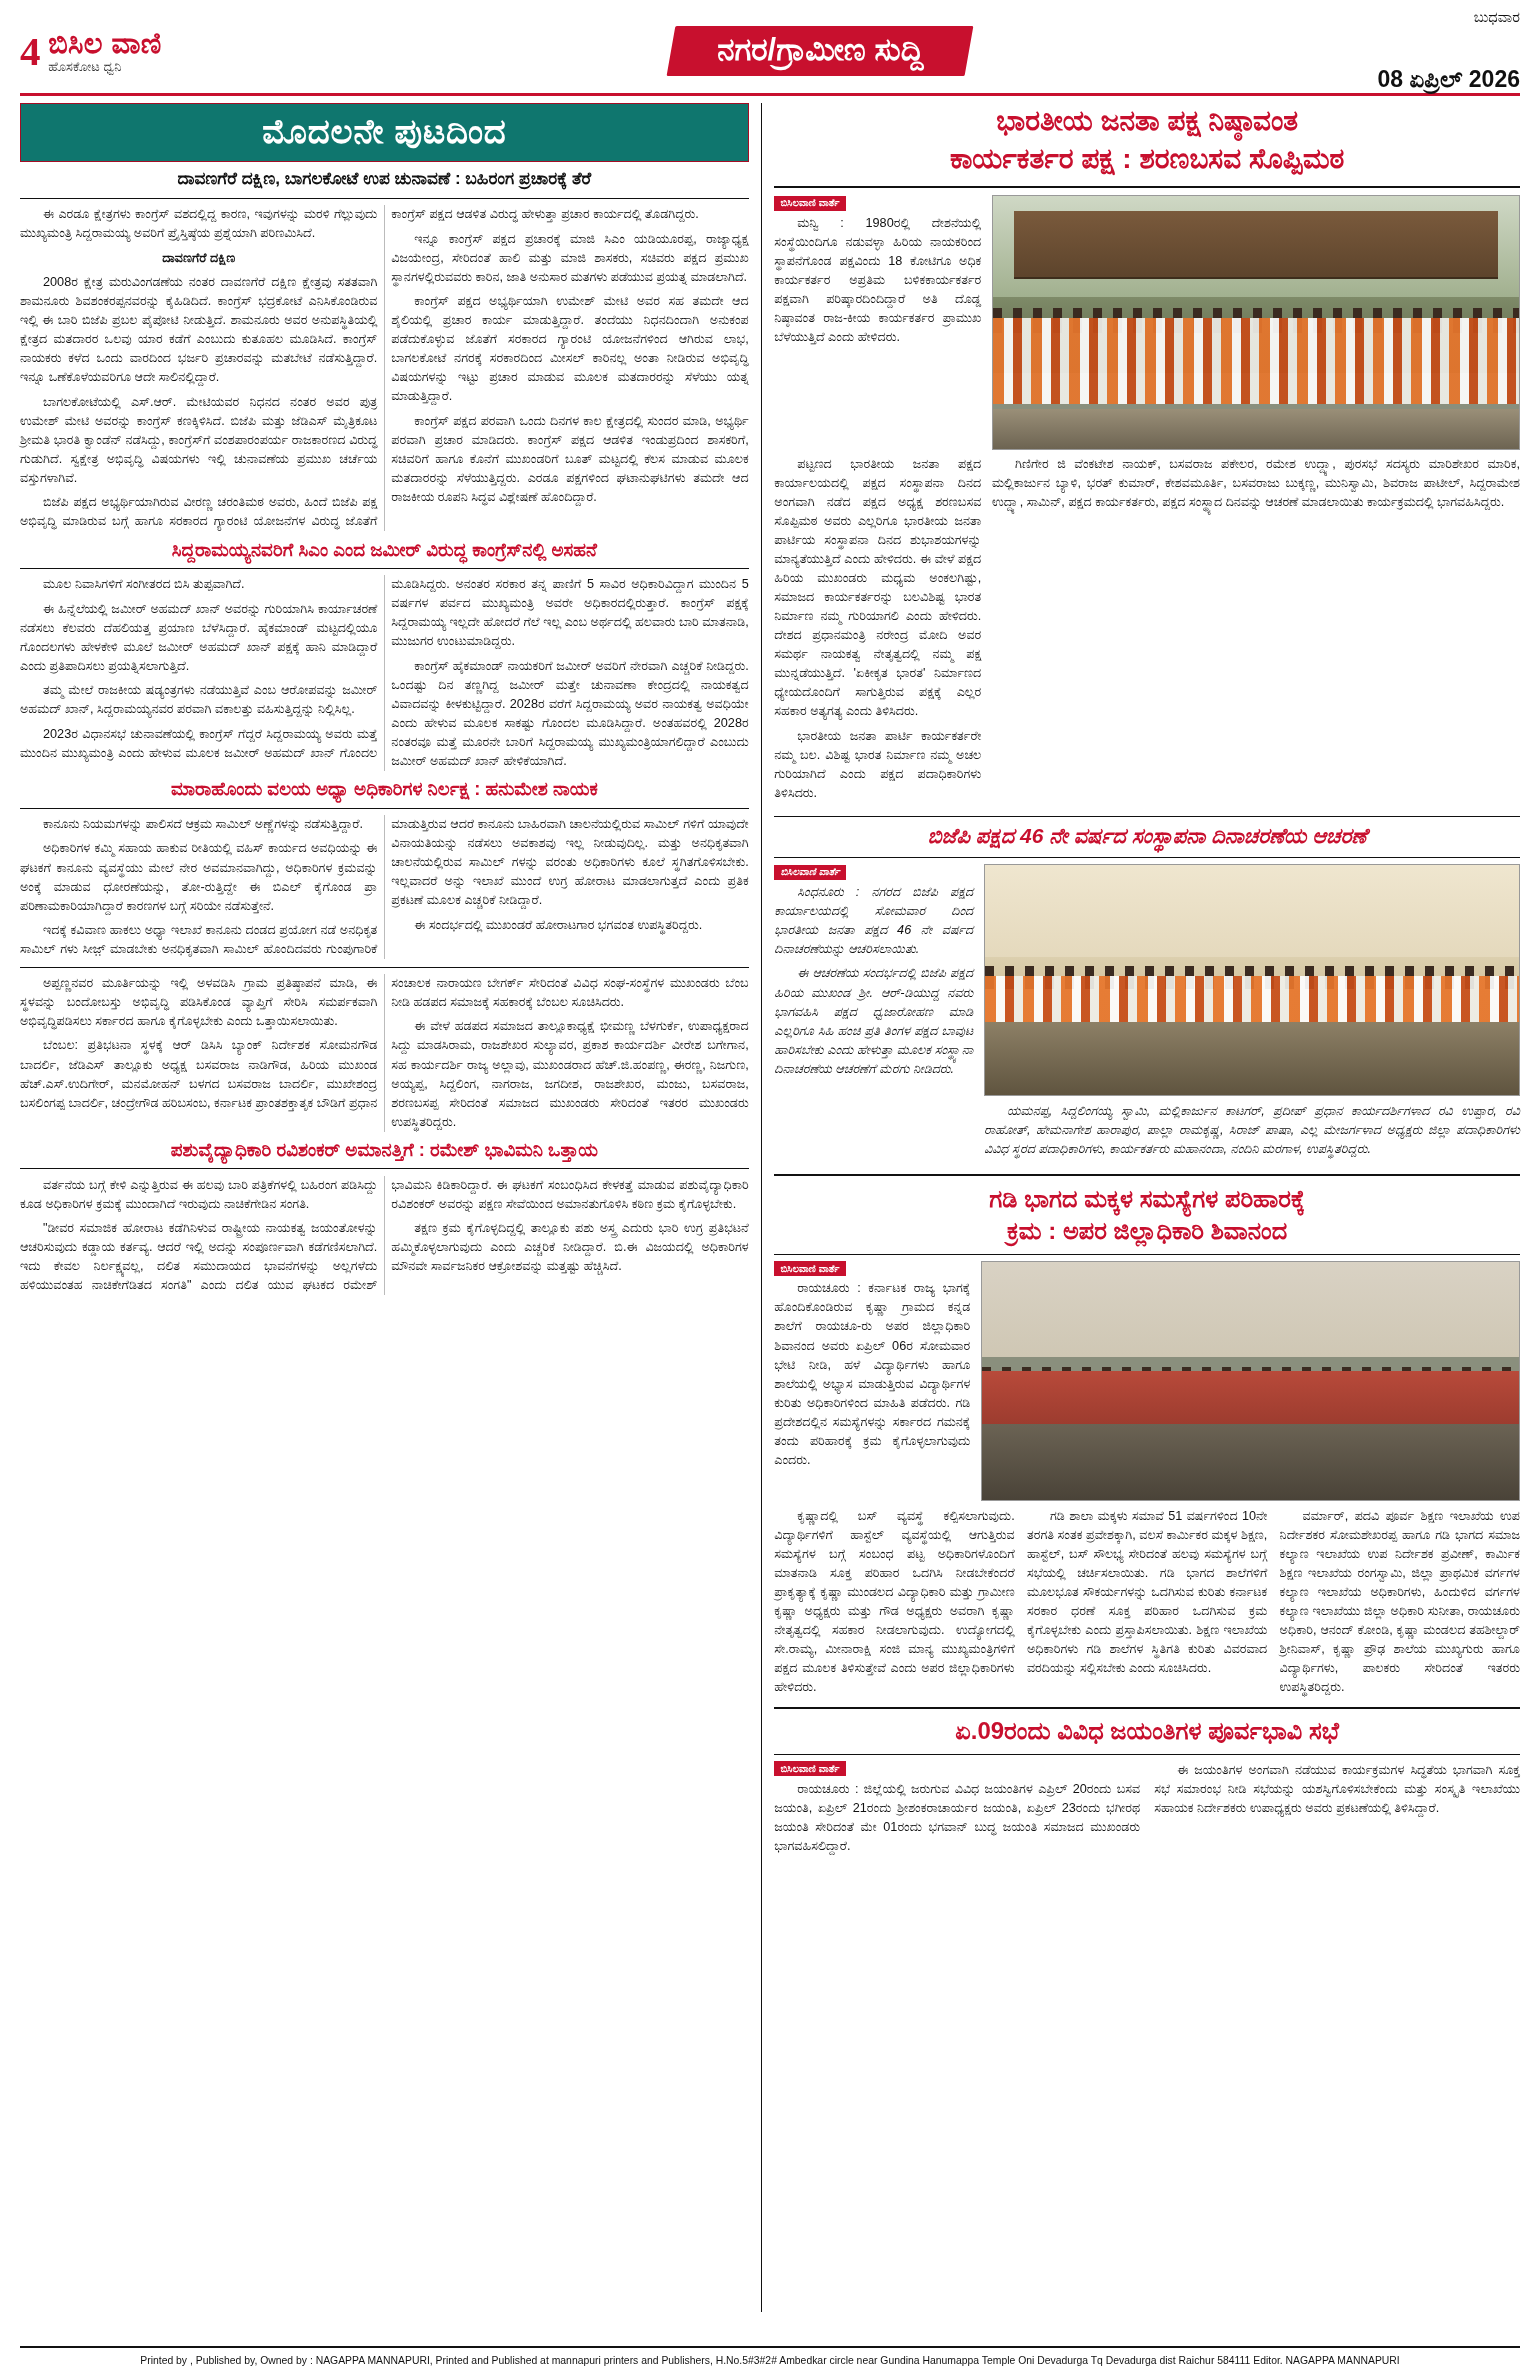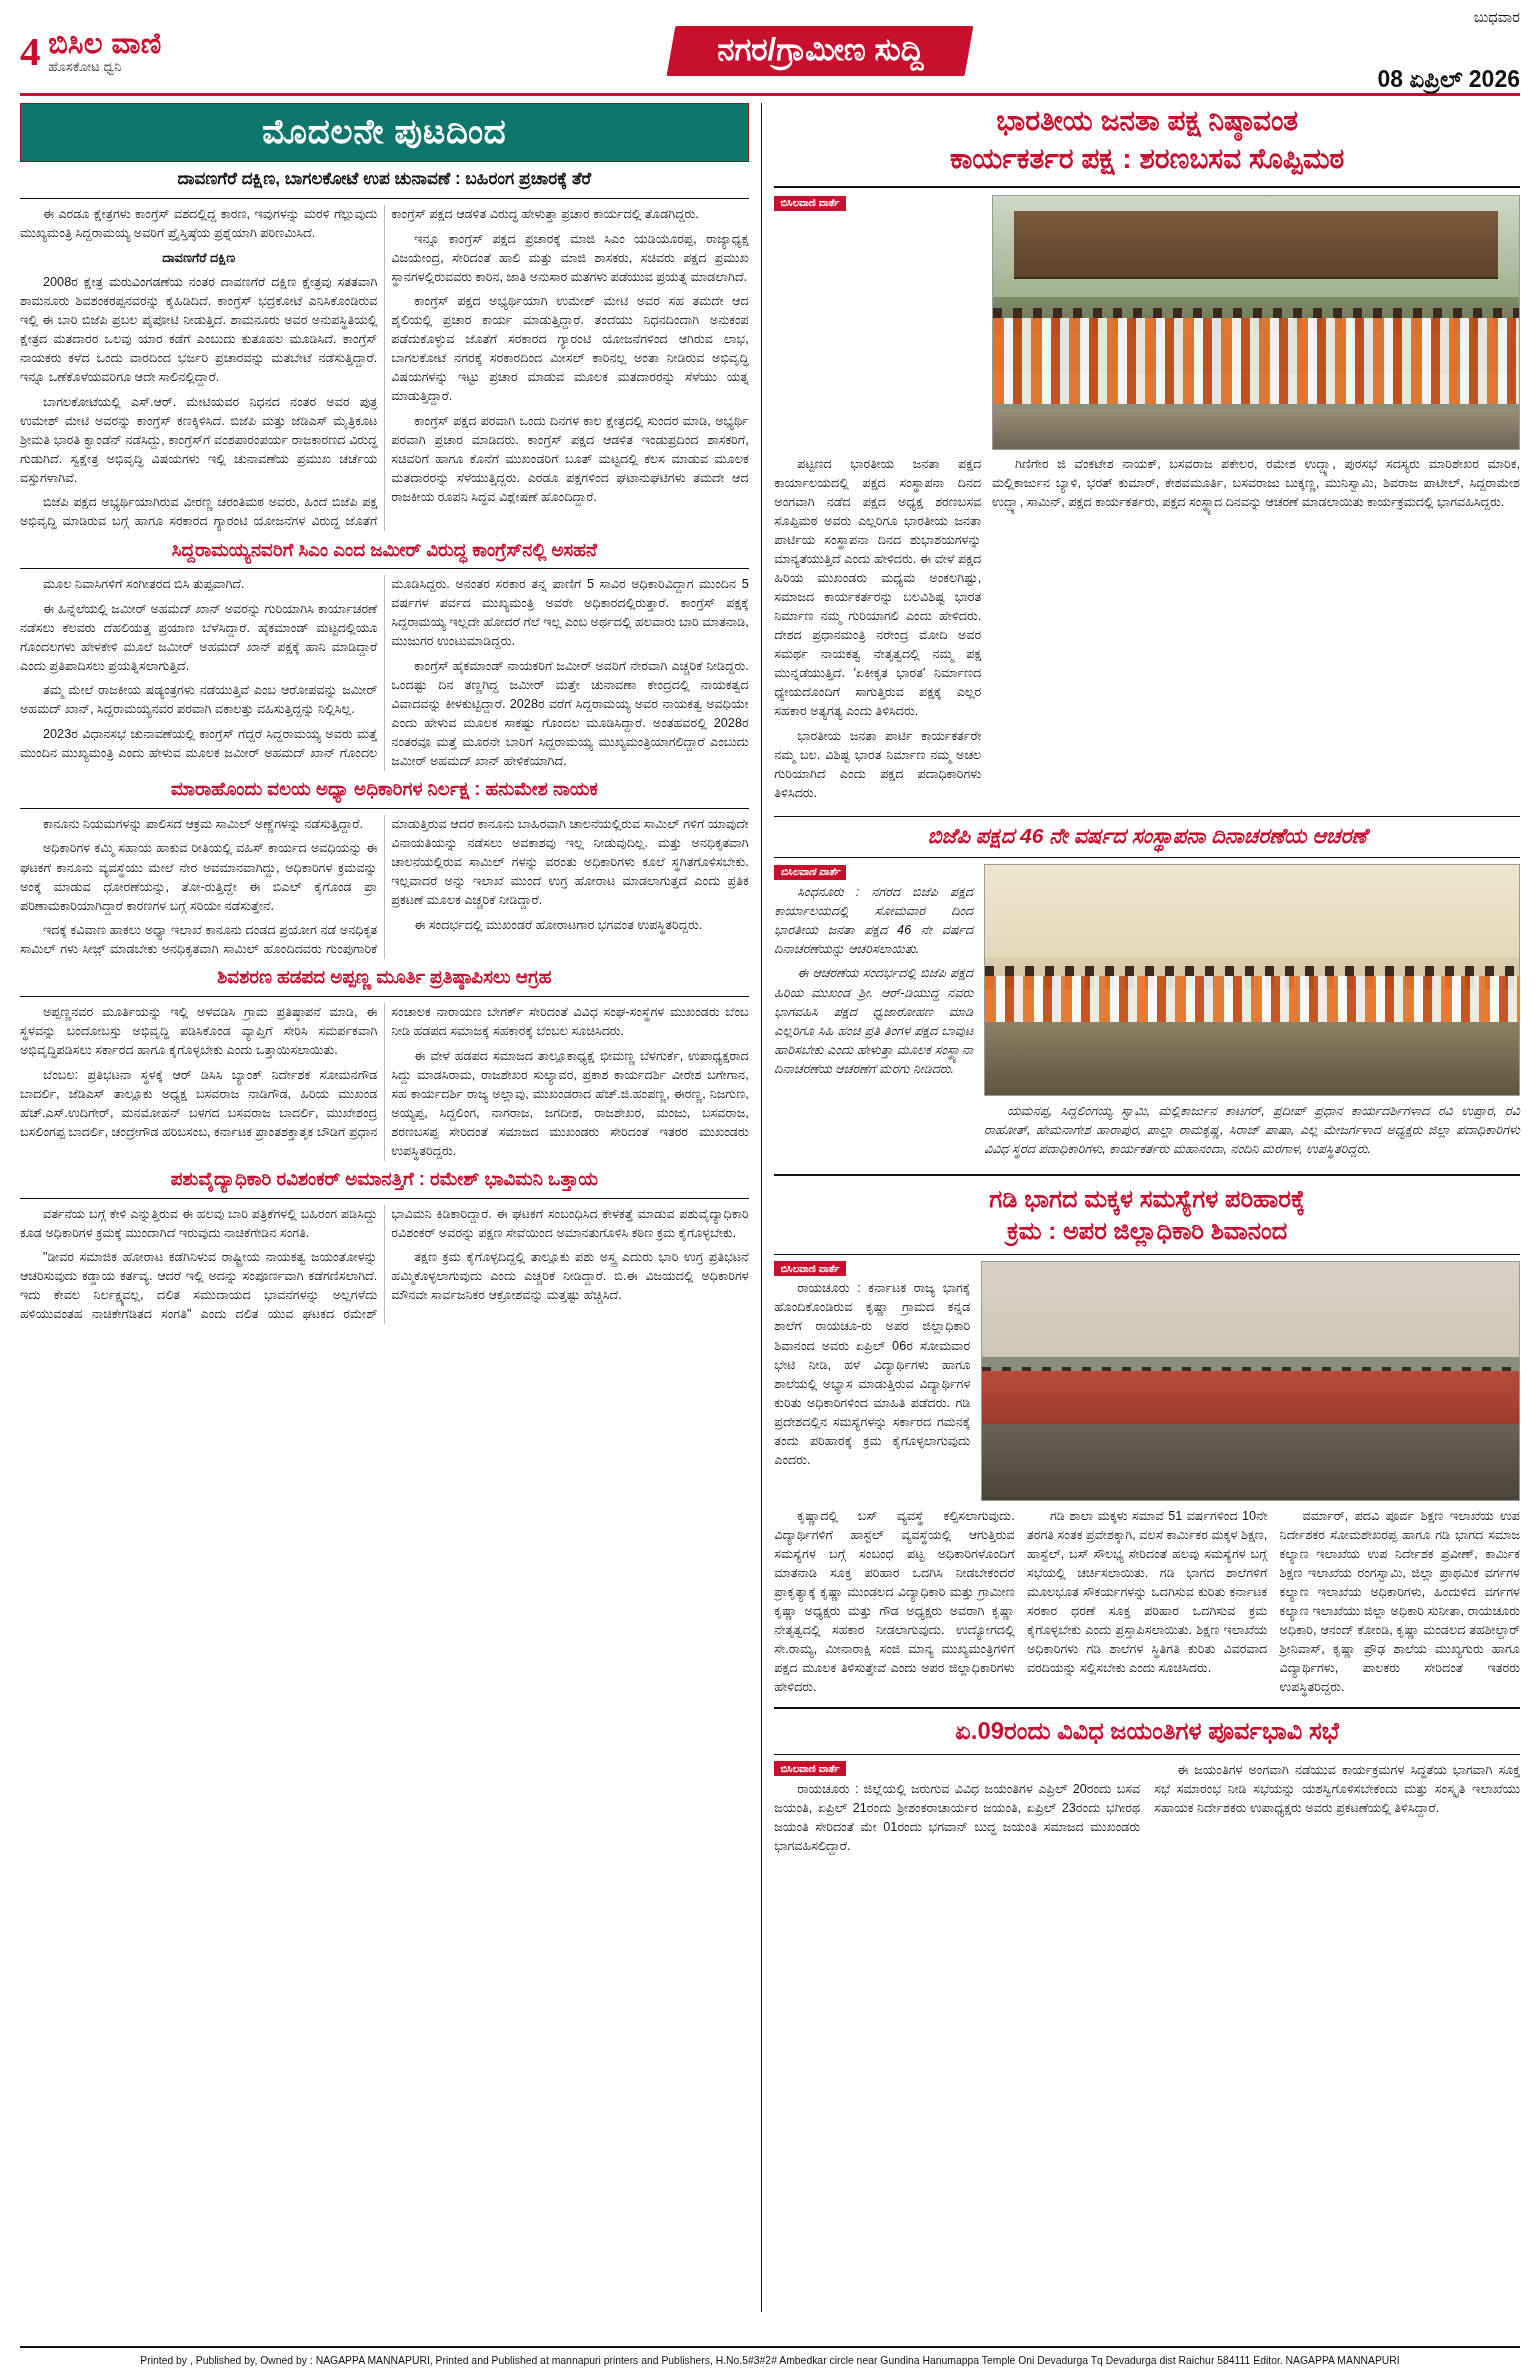--- a/index.html
+++ b/index.html
@@ -247,21 +247,20 @@
         <div class="rule-thin"></div>
         <div class="two-col">
           <p class="body">ಕಾನೂನು ನಿಯಮಗಳನ್ನು ಪಾಲಿಸದೆ ಆಕ್ರಮ ಸಾಮಿಲ್ ಅಣ್ಣೆಗಳನ್ನು ನಡೆಸುತ್ತಿದ್ದಾರೆ.</p>
           <p class="body">ಅಧಿಕಾರಿಗಳ ಕಮ್ಮಿ ಸಹಾಯ ಹಾಕುವ ರೀತಿಯಲ್ಲಿ ವಹಿಸ್ ಕಾರ್ಯದ ಅವಧಿಯನ್ನು ಈ ಘಟಕಗೆ ಕಾನೂನು ವ್ಯವಸ್ಥೆಯು ಮೇಲೆ ನೇರ ಅವಮಾನವಾಗಿದ್ದು, ಅಧಿಕಾರಿಗಳ ಕ್ರಮವನ್ನು ಅಂಕ್ಕೆ ಮಾಡುವ ಧೋರಣೆಯನ್ನು, ತೋ-ರುತ್ತಿದ್ದೇ ಈ ಬಿಎಲ್ ಕೈಗೊಂಡ ಪ್ರಾ ಪರಿಣಾಮಕಾರಿಯಾಗಿದ್ದಾರೆ ಕಾರಣಗಳ ಬಗ್ಗೆ ಸರಿಯೇ ನಡೆಸುತ್ತೇನೆ.</p>
           <p class="body">ಇದಕ್ಕೆ ಕವಿವಾಣ ಹಾಕಲು ಅಧ್ಯಾ ಇಲಾಖೆ ಕಾನೂನು ದಂಡದ ಪ್ರಯೋಗ ನಡೆ ಅನಧಿಕೃತ ಸಾಮಿಲ್ ಗಳು ಸೀಜ಼್ ಮಾಡಬೇಕು ಅನಧಿಕೃತವಾಗಿ ಸಾಮಿಲ್ ಹೊಂದಿದವರು ಗುಂಪುಗಾರಿಕೆ ಮಾಡುತ್ತಿರುವ ಆದರೆ ಕಾನೂನು ಬಾಹಿರವಾಗಿ ಚಾಲನೆಯಲ್ಲಿರುವ ಸಾಮಿಲ್ ಗಳಿಗೆ ಯಾವುದೇ ವಿನಾಯತಿಯನ್ನು ನಡೆಸಲು ಅವಕಾಶವು ಇಲ್ಲ ನೀಡುವುದಿಲ್ಲ. ಮತ್ತು ಅನಧಿಕೃತವಾಗಿ ಚಾಲನೆಯಲ್ಲಿರುವ ಸಾಮಿಲ್ ಗಳನ್ನು ವರಂತು ಅಧಿಕಾರಿಗಳು ಕೂಲೆ ಸ್ಥಗಿತಗೊಳಿಸಬೇಕು. ಇಲ್ಲವಾದರೆ ಅನ್ನು ಇಲಾಖೆ ಮುಂದೆ ಉಗ್ರ ಹೋರಾಟ ಮಾಡಲಾಗುತ್ತದೆ ಎಂದು ಪ್ರತಿಕ ಪ್ರಕಟಣೆ ಮೂಲಕ ಎಚ್ಚರಿಕೆ ನೀಡಿದ್ದಾರೆ.</p>
           <p class="body">ಈ ಸಂದರ್ಭದಲ್ಲಿ ಮುಖಂಡರೆ ಹೋರಾಟಗಾರ ಭಗವಂತ ಉಪಸ್ಥಿತರಿದ್ದರು.</p>
         </div>
       </div>
 
       <div style="margin-top:6.1px;">
-        <div class="hl-red hl-sm">ಶಿವಶರಣ ಹಡಪದ ಅಪ್ಪಣ್ಣ ಮೂರ್ತಿ ಪ್ರತಿಷ್ಠಾಪಿಸಲು ಆಗ್ರಹ</div>
         <div class="rule-thin"></div>
         <div class="two-col">
           <p class="body">ಅಪ್ಪಣ್ಣನವರ ಮೂರ್ತಿಯನ್ನು ಇಲ್ಲಿ ಅಳವಡಿಸಿ ಗ್ರಾಮ ಪ್ರತಿಷ್ಠಾಪನೆ ಮಾಡಿ, ಈ ಸ್ಥಳವನ್ನು ಬಂದೋಬಸ್ತು ಅಭಿವೃದ್ಧಿ ಪಡಿಸಿಕೊಂಡ ವ್ಯಾಪ್ತಿಗೆ ಸೇರಿಸಿ ಸಮರ್ಪಕವಾಗಿ ಅಭಿವೃದ್ಧಿಪಡಿಸಲು ಸರ್ಕಾರದ ಹಾಗೂ ಕೈಗೊಳ್ಳಬೇಕು ಎಂದು ಒತ್ತಾಯಿಸಲಾಯಿತು.</p>
           <p class="body">ಬೆಂಬಲ: ಪ್ರತಿಭಟನಾ ಸ್ಥಳಕ್ಕೆ ಆರ್ ಡಿಸಿಸಿ ಬ್ಯಾಂಕ್ ನಿರ್ದೇಶಕ ಸೋಮನಗೌಡ ಬಾದರ್ಲಿ, ಜೆಡಿಎಸ್ ತಾಲ್ಲೂಕು ಅಧ್ಯಕ್ಷ ಬಸವರಾಜ ನಾಡಿಗೌಡ, ಹಿರಿಯ ಮುಖಂಡ ಹೆಚ್.ಎಸ್.ಉದಿಗೇರ್, ಮನಮೋಹನ್ ಬಳಗದ ಬಸವರಾಜ ಬಾದರ್ಲಿ, ಮುಖೇಶಂದ್ರ ಬಸಲಿಂಗಪ್ಪ ಬಾದರ್ಲಿ, ಚಂದ್ರೇಗೌಡ ಹರಿಬಸಂಬ, ಕರ್ನಾಟಕ ಪ್ರಾಂತಶಕ್ತಾತೃಕ ಬೌಡಿಗೆ ಪ್ರಧಾನ ಸಂಚಾಲಕ ನಾರಾಯಣ ಬೇಗರ್ಕ್ ಸೇರಿದಂತೆ ವಿವಿಧ ಸಂಘ-ಸಂಸ್ಥೆಗಳ ಮುಖಂಡರು ಬೆಂಬ ನೀಡಿ ಹಡಪದ ಸಮಾಜಕ್ಕೆ ಸಹಕಾರಕ್ಕೆ ಬೆಂಬಲ ಸೂಚಿಸಿದರು.</p>
           <p class="body">ಈ ವೇಳೆ ಹಡಪದ ಸಮಾಜದ ತಾಲ್ಲೂಕಾಧ್ಯಕ್ಷೆ ಭೀಮಣ್ಣ ಬೆಳಗುರ್ಕೆ, ಉಪಾಧ್ಯಕ್ಷರಾದ ಸಿದ್ದು ಮಾಡಸಿರಾಮ, ರಾಜಶೇಖರ ಸುಲ್ಯಾವರ, ಪ್ರಕಾಶ ಕಾರ್ಯದರ್ಶಿ ವೀರೇಶ ಬಗೇಗಾನ, ಸಹ ಕಾರ್ಯದರ್ಶಿ ರಾಜ್ಯ ಅಲ್ಲಾವು, ಮುಖಂಡರಾದ ಹೆಚ್.ಜಿ.ಹಂಪಣ್ಣ, ಈರಣ್ಣ, ನಿಜಗುಣ, ಅಯ್ಯಪ್ಪ, ಸಿದ್ದಲಿಂಗ, ನಾಗರಾಜ, ಜಗದೀಶ, ರಾಜಶೇಖರ, ಮಂಜು, ಬಸವರಾಜ, ಶರಣಬಸಪ್ಪ ಸೇರಿದಂತೆ ಸಮಾಜದ ಮುಖಂಡರು ಸೇರಿದಂತೆ ಇತರರ ಮುಖಂಡರು ಉಪಸ್ಥಿತರಿದ್ದರು.</p>
         </div>
       </div>
 
       <div style="margin-top:6.1px;">
         <div class="hl-red hl-sm">ಪಶುವೈದ್ಯಾಧಿಕಾರಿ ರವಿಶಂಕರ್ ಅಮಾನತ್ತಿಗೆ : ರಮೇಶ್ ಭಾವಿಮನಿ ಒತ್ತಾಯ</div>
@@ -278,20 +277,21 @@
     <div class="col-right">
 
       <div>
         <div class="hl-red hl-xl">ಭಾರತೀಯ ಜನತಾ ಪಕ್ಷ ನಿಷ್ಠಾವಂತ</div>
         <div class="hl-red hl-xl" style="margin-top:3.1px;">ಕಾರ್ಯಕರ್ತರ ಪಕ್ಷ : ಶರಣಬಸವ ಸೊಪ್ಪಿಮಠ</div>
         <div class="rule-thick"></div>
 
         <div style="display:flex; gap:10.7px;">
           <div style="width:207px;">
             <span class="byline">ಬಿಸಿಲವಾಣಿ ವಾರ್ತೆ</span>
+            <p class="body">ಮನ್ವಿ : 1980ರಲ್ಲಿ ದೇಶನೆಯಲ್ಲಿ ಸಂಸ್ಥೆಯಿಂದಿಗೂ ನಡುವಳ್ಳಾ ಹಿರಿಯ ನಾಯಕರಿಂದ ಸ್ಥಾಪನೆಗೊಂಡ ಪಕ್ಷವಿಂದು 18 ಕೋಟಿಗೂ ಅಧಿಕ ಕಾರ್ಯಕರ್ತರ ಅಪ್ರತಿಮ ಬಳಿಕಕಾರ್ಯಕರ್ತರ ಪಕ್ಷವಾಗಿ ಪರಿಷ್ಕಾರದಿಂದಿದ್ದಾರೆ ಅತಿ ದೊಡ್ಡ ನಿಷ್ಠಾವಂತ ರಾಜ-ಕೀಯ ಕಾರ್ಯಕರ್ತರ ಪ್ರಾಮುಖ ಬೆಳೆಯುತ್ತಿದೆ ಎಂದು ಹೇಳಿದರು.</p>
           </div>
           <div style="flex:1;">
             <div class="photo" style="height:253px;">
               <div class="sky"></div>
                 <div class="tent"></div>
                 <div class="mid"></div>
               <div class="heads"></div>
                 <div class="crowd"></div>
                 <div class="floor"></div>
             </div>

